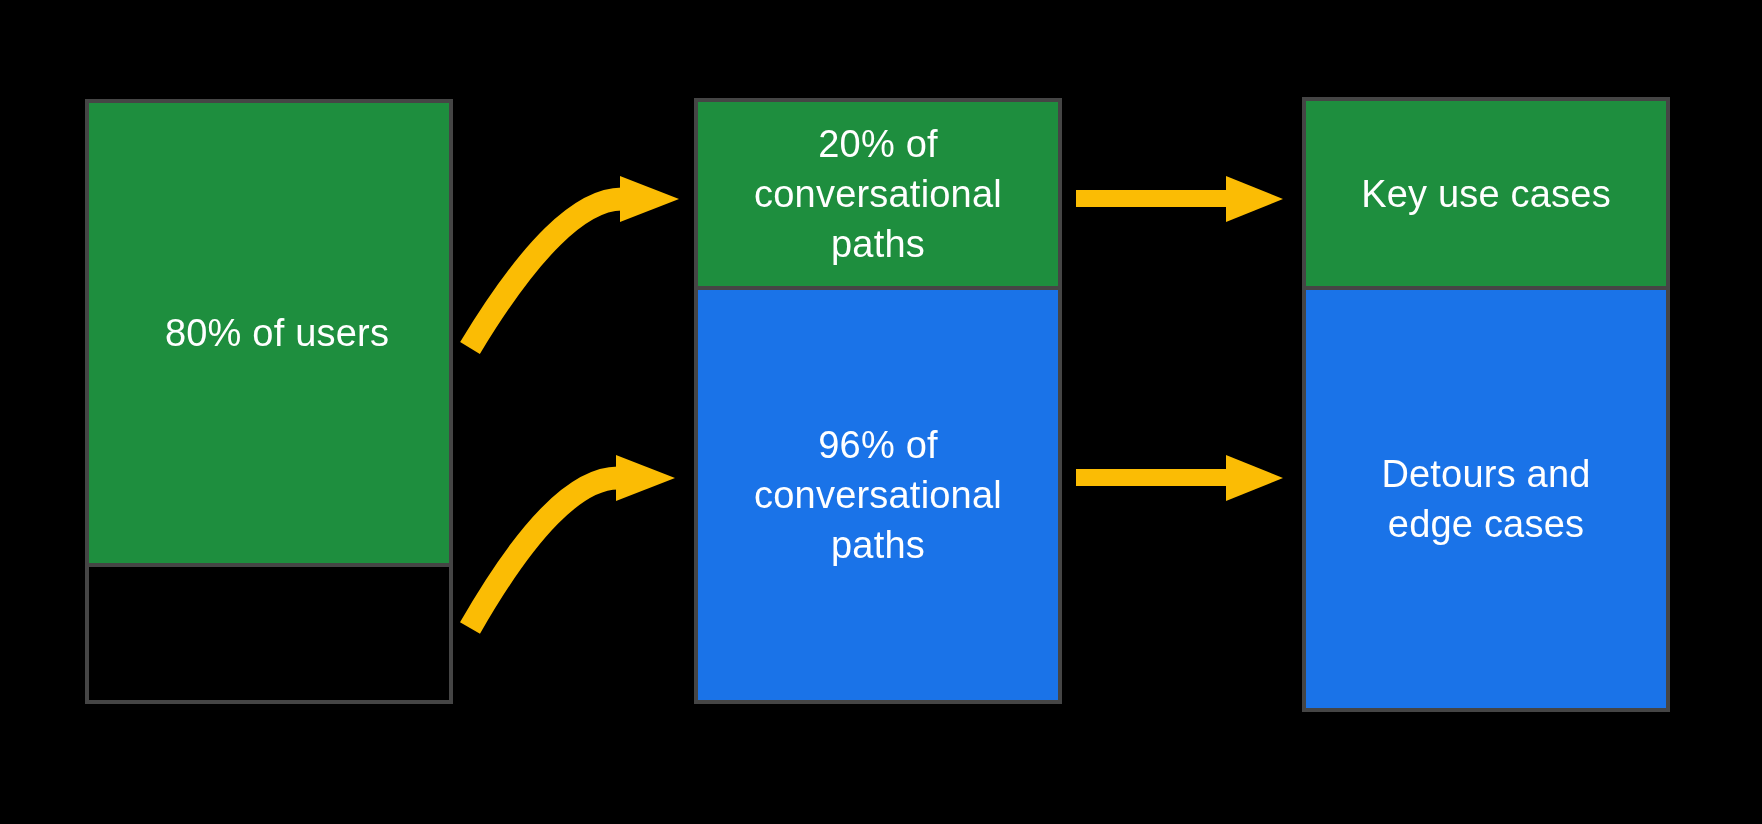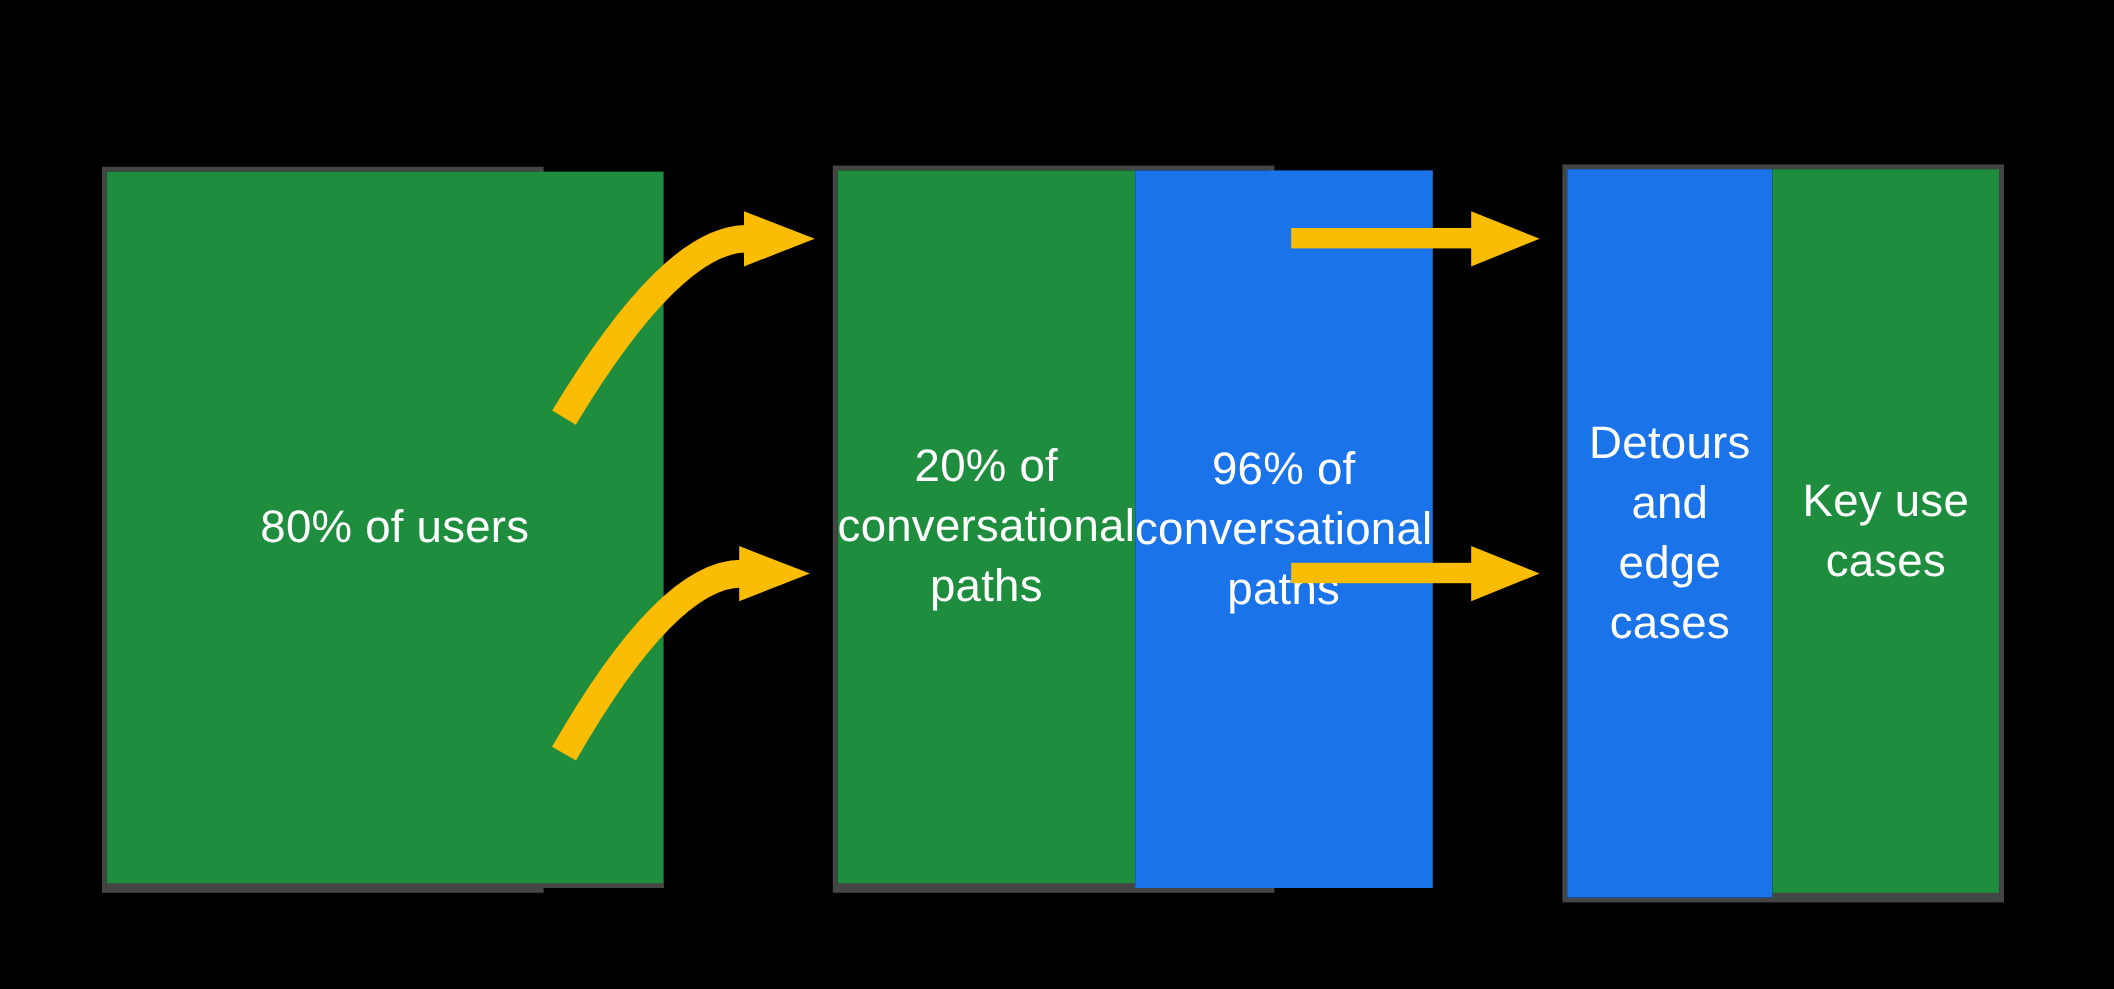--- a/index.html
+++ b/index.html
@@ -16,22 +16,21 @@
     width:1762px;height:824px;
     background:var(--background);
     overflow:hidden;
     font-family:"Liberation Sans", sans-serif;
   }
   .bar{
     position:absolute;
     box-sizing:border-box;
     border:4px solid var(--border);
     display:flex;
-    flex-direction:row;
-    margin-top:40px;
+    flex-direction:column;
   }
   .seg{
     display:flex;
     align-items:center;
     justify-content:center;
     box-sizing:border-box;
   }
   .seg-top{border-bottom:4px solid var(--border);}
   .seg-bottom{flex:1 1 auto;}
   .seg.green{background:var(--green);}
@@ -76,26 +75,26 @@
 paths</div>
     </div>
     <div class="seg seg-bottom blue">
       <div class="seg-label">96% of
 conversational
 paths</div>
     </div>
   </div>
 
   <div class="bar" id="bar-outcomes">
+    <div class="seg seg-top green">
+      <div class="seg-label">Key use cases</div>
+    </div>
     <div class="seg seg-bottom blue">
       <div class="seg-label">Detours and
 edge cases</div>
-    </div>
-    <div class="seg seg-top green">
-      <div class="seg-label">Key use cases</div>
     </div>
   </div>
 
   <svg class="arrows" viewBox="0 0 1762 824">
     <g>
       <path d="M470,348 Q560,199 622,199" fill="none" stroke="var(--arrow)" stroke-width="23" stroke-linecap="butt"></path>
       <polygon points="620,176 620,222 679,199" fill="var(--arrow)"></polygon>
     </g>
     <g>
       <path d="M470,628 Q556,478 618,478" fill="none" stroke="var(--arrow)" stroke-width="23" stroke-linecap="butt"></path>

